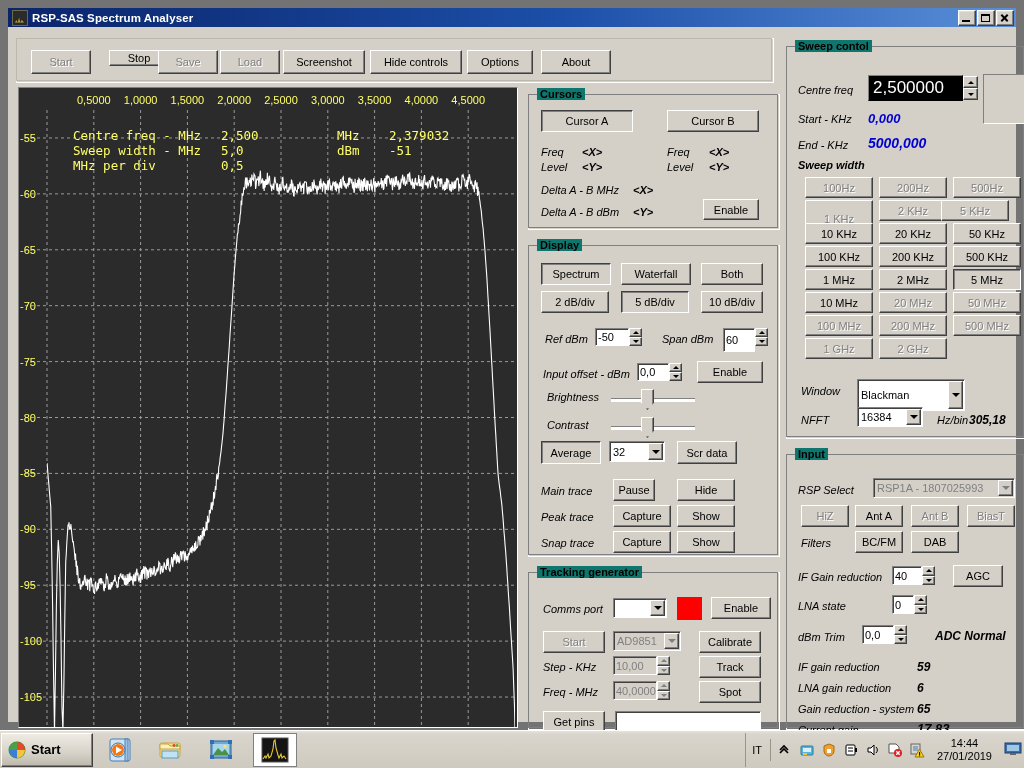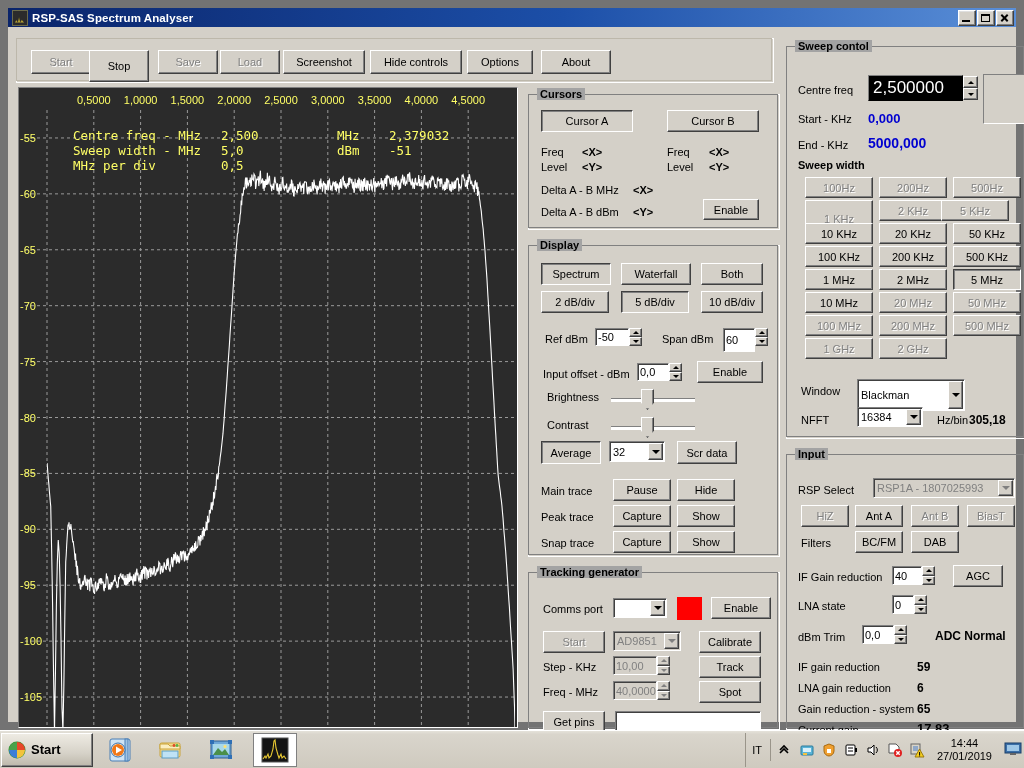--- a/index.html
+++ b/index.html
@@ -47,24 +47,24 @@
     box-shadow:inset 1px 1px 0 #808080;
   }
   .btn.dis{color:#808080;text-shadow:1px 1px 0 #fff;}
   .grp{
     position:absolute;border:1px solid #fff;
     box-sizing:border-box;
   }
   .grp:before{content:"";position:absolute;left:-1px;top:-1px;right:1px;bottom:1px;
     border:1px solid #808080;pointer-events:none;}
   .grp > .grp-title{
-    position:absolute;top:-7px;left:8px;background:#a3a3a3;padding:0 3px;
+    position:absolute;top:-7px;left:8px;background:#0f766e;padding:0 3px;
     font-weight:bold;font-size:11px;z-index:2;
   }
-  .lbl{position:absolute;font-size:11px;white-space:nowrap;}
+  .lbl{position:absolute;font-size:11px;white-space:nowrap;font-style:italic;}
   .lbl.b{font-weight:bold;}
   .blue{color:#0000d0;font-weight:bold;}
   .field{
     position:absolute;background:#fff;border:1px solid #808080;
     border-right-color:#fff;border-bottom-color:#fff;
     box-shadow:inset 1px 1px 0 #404040;
     box-sizing:border-box;display:flex;align-items:center;
     padding-left:2px;font-size:11px;
   }
   .field.dis{background:#d4d0c8;color:#808080;}
@@ -138,21 +138,21 @@
         <i class="b"></i>
       </div>
   </div>
 
   <div id="toolbar-panel" style="position:absolute;left:8px;top:30px;width:758px;height:45px;
         border:1px solid #fff;box-sizing:border-box;">
     <div style="position:absolute;left:-1px;top:-1px;right:1px;bottom:1px;border:1px solid #bdb8ab;"></div>
     <div class="btn dis" id="tb0" style="position:absolute;left:14px;top:11px;width:60px;height:24px;">
         <span>Start</span>
       </div>
-    <div class="btn" id="tb1" style="position:absolute;left:72px;top:11px;width:60px;height:32px;">
+    <div class="btn" id="tb1" style="position:absolute;left:92px;top:11px;width:60px;height:16px;">
         <span>Stop</span>
       </div>
     <div class="btn dis" id="tb2" style="position:absolute;left:141px;top:11px;width:60px;height:24px;">
         <span>Save</span>
       </div>
     <div class="btn dis" id="tb3" style="position:absolute;left:203px;top:11px;width:60px;height:24px;">
         <span>Load</span>
       </div>
     <div class="btn" id="tb4" style="position:absolute;left:266px;top:11px;width:82px;height:24px;">
         <span>Screenshot</span>
@@ -340,21 +340,21 @@
       <span>32</span>
       <span class="cbtn">
           <span class="arrow-dn"></span>
         </span>
     </div>
     <div class="btn" style="position:absolute;left:148px;top:195px;width:60px;height:23px;">
         <span>Scr data</span>
       </div>
 
     <div class="lbl" style="left:12px;top:239px;">Main trace</div>
-    <div class="btn" style="position:absolute;left:84px;top:233px;width:58px;height:22px;">
+    <div class="btn" style="position:absolute;left:84px;top:233px;width:42px;height:22px;">
         <span>Pause</span>
       </div>
     <div class="btn" style="position:absolute;left:148px;top:233px;width:58px;height:22px;">
         <span>Hide</span>
       </div>
 
     <div class="lbl" style="left:12px;top:265px;">Peak trace</div>
     <div class="btn" style="position:absolute;left:84px;top:259px;width:58px;height:22px;">
         <span>Capture</span>
       </div>

